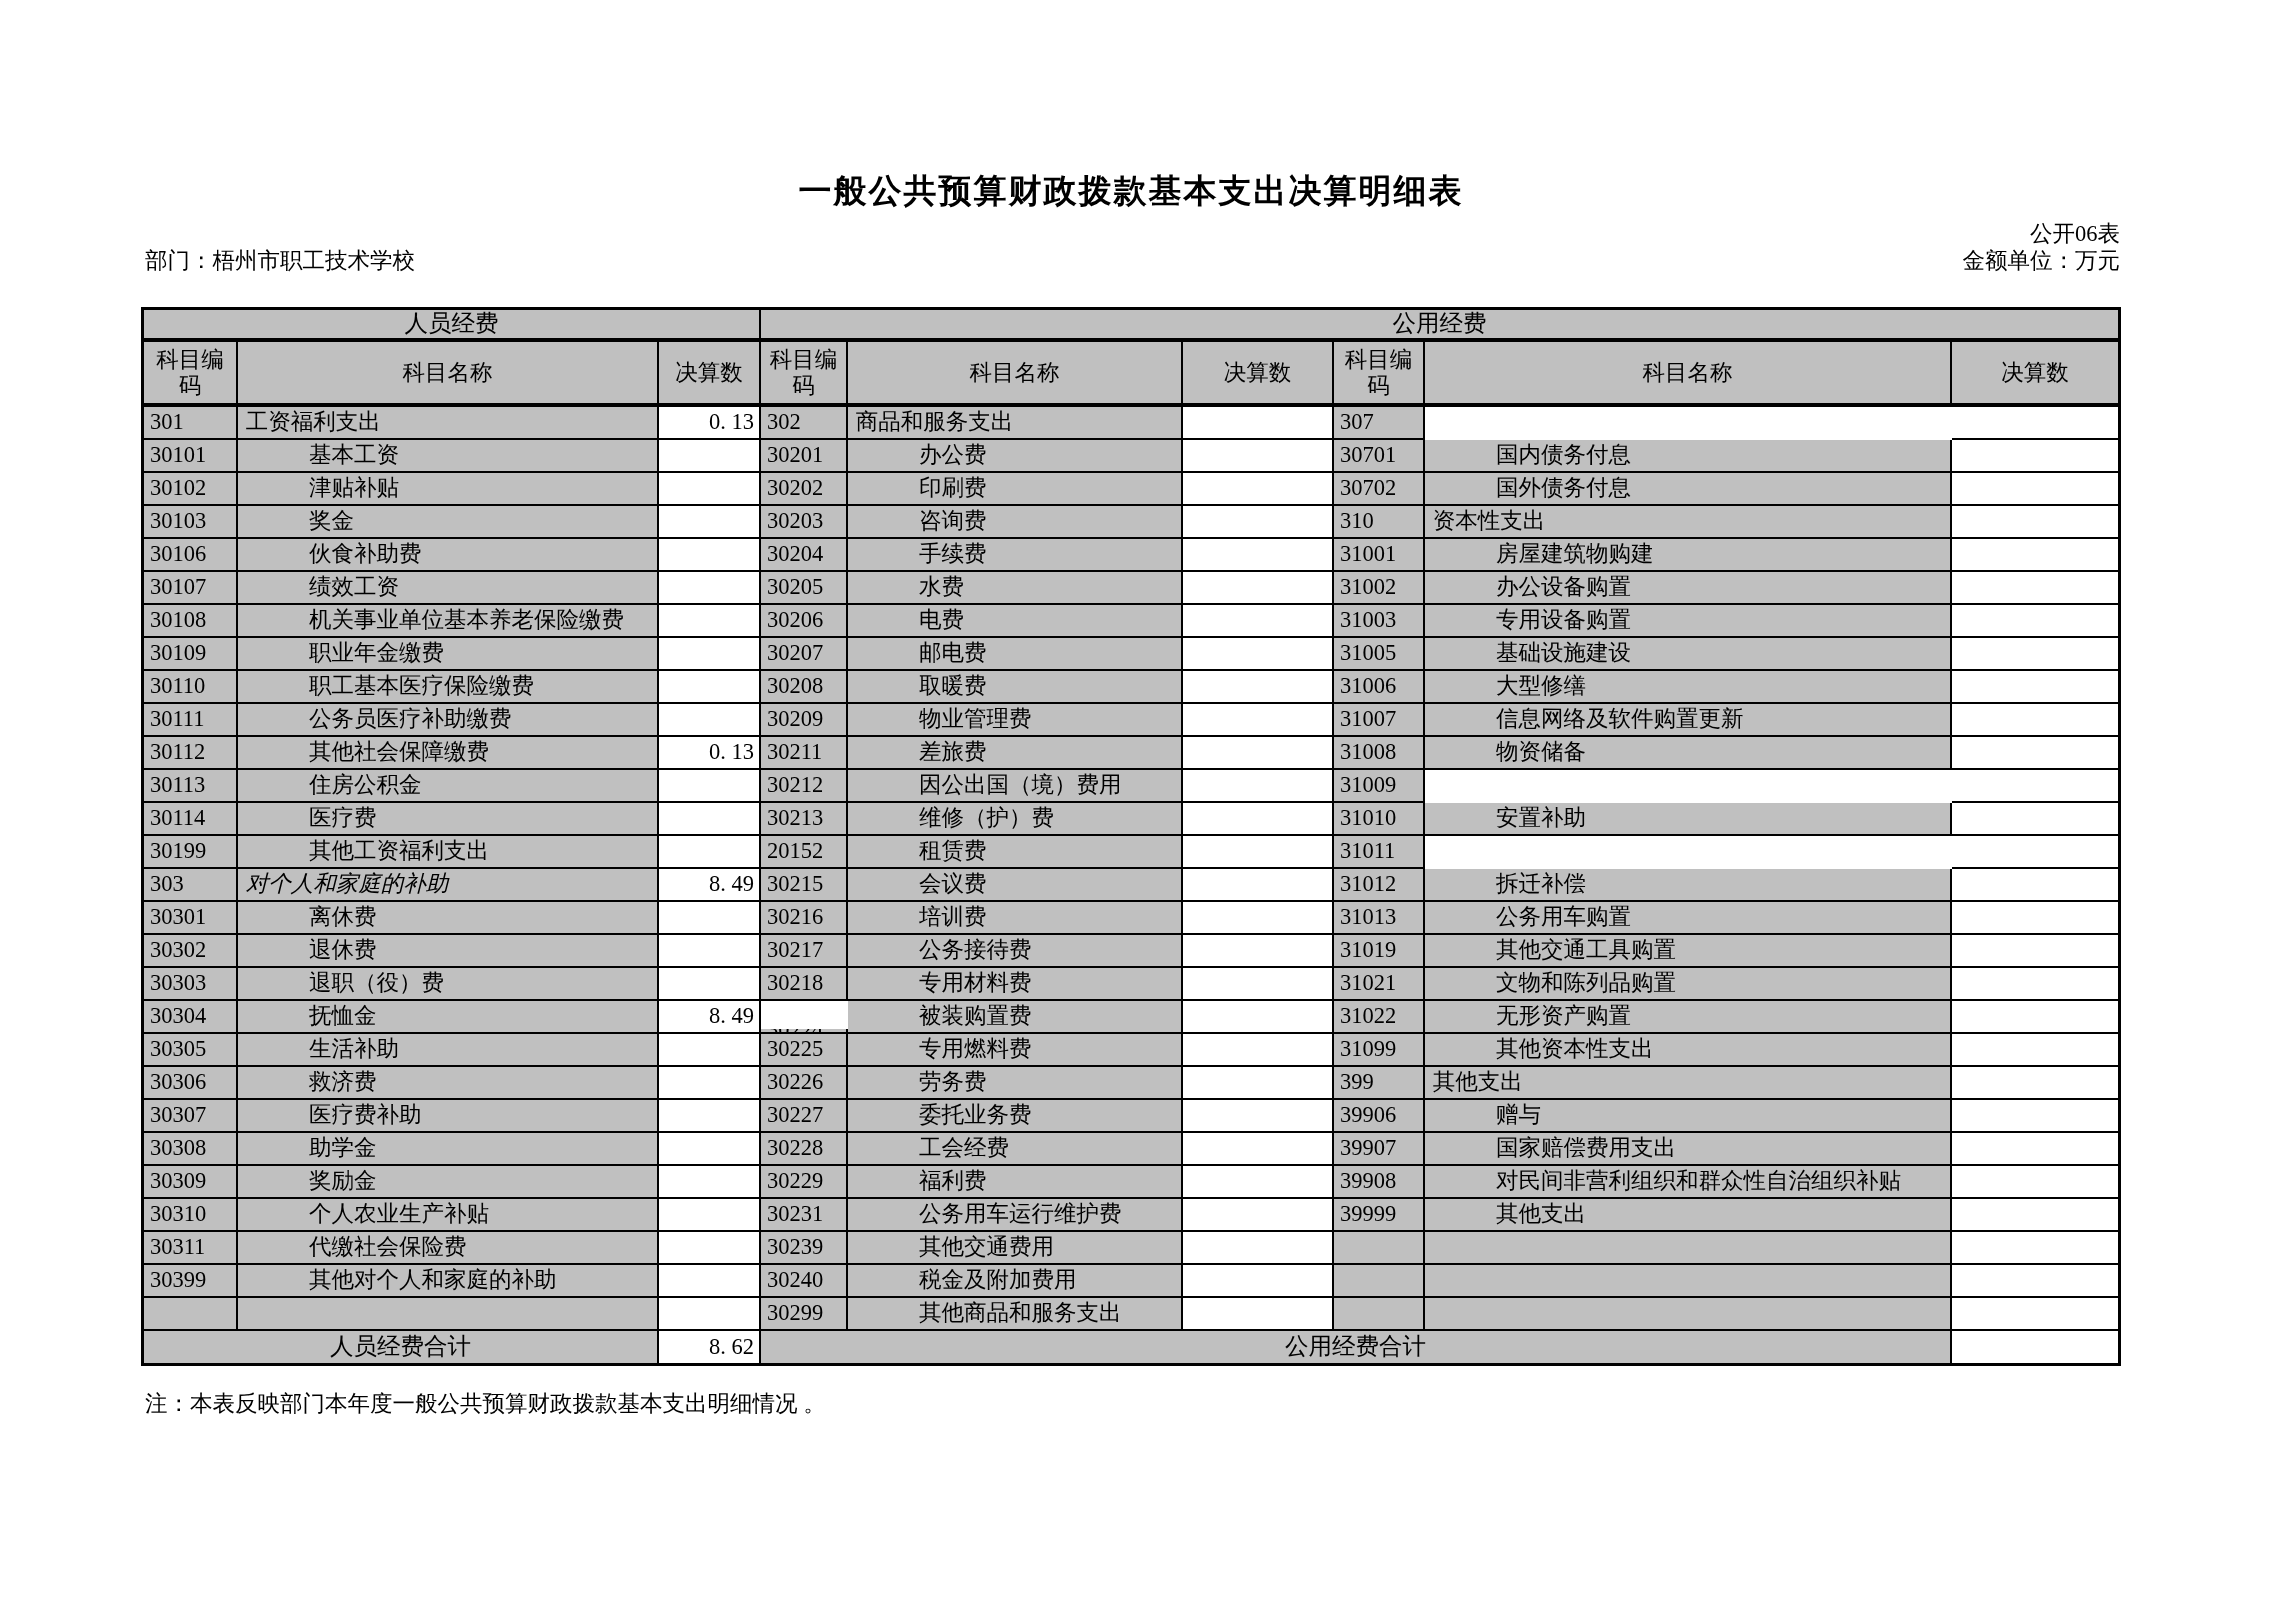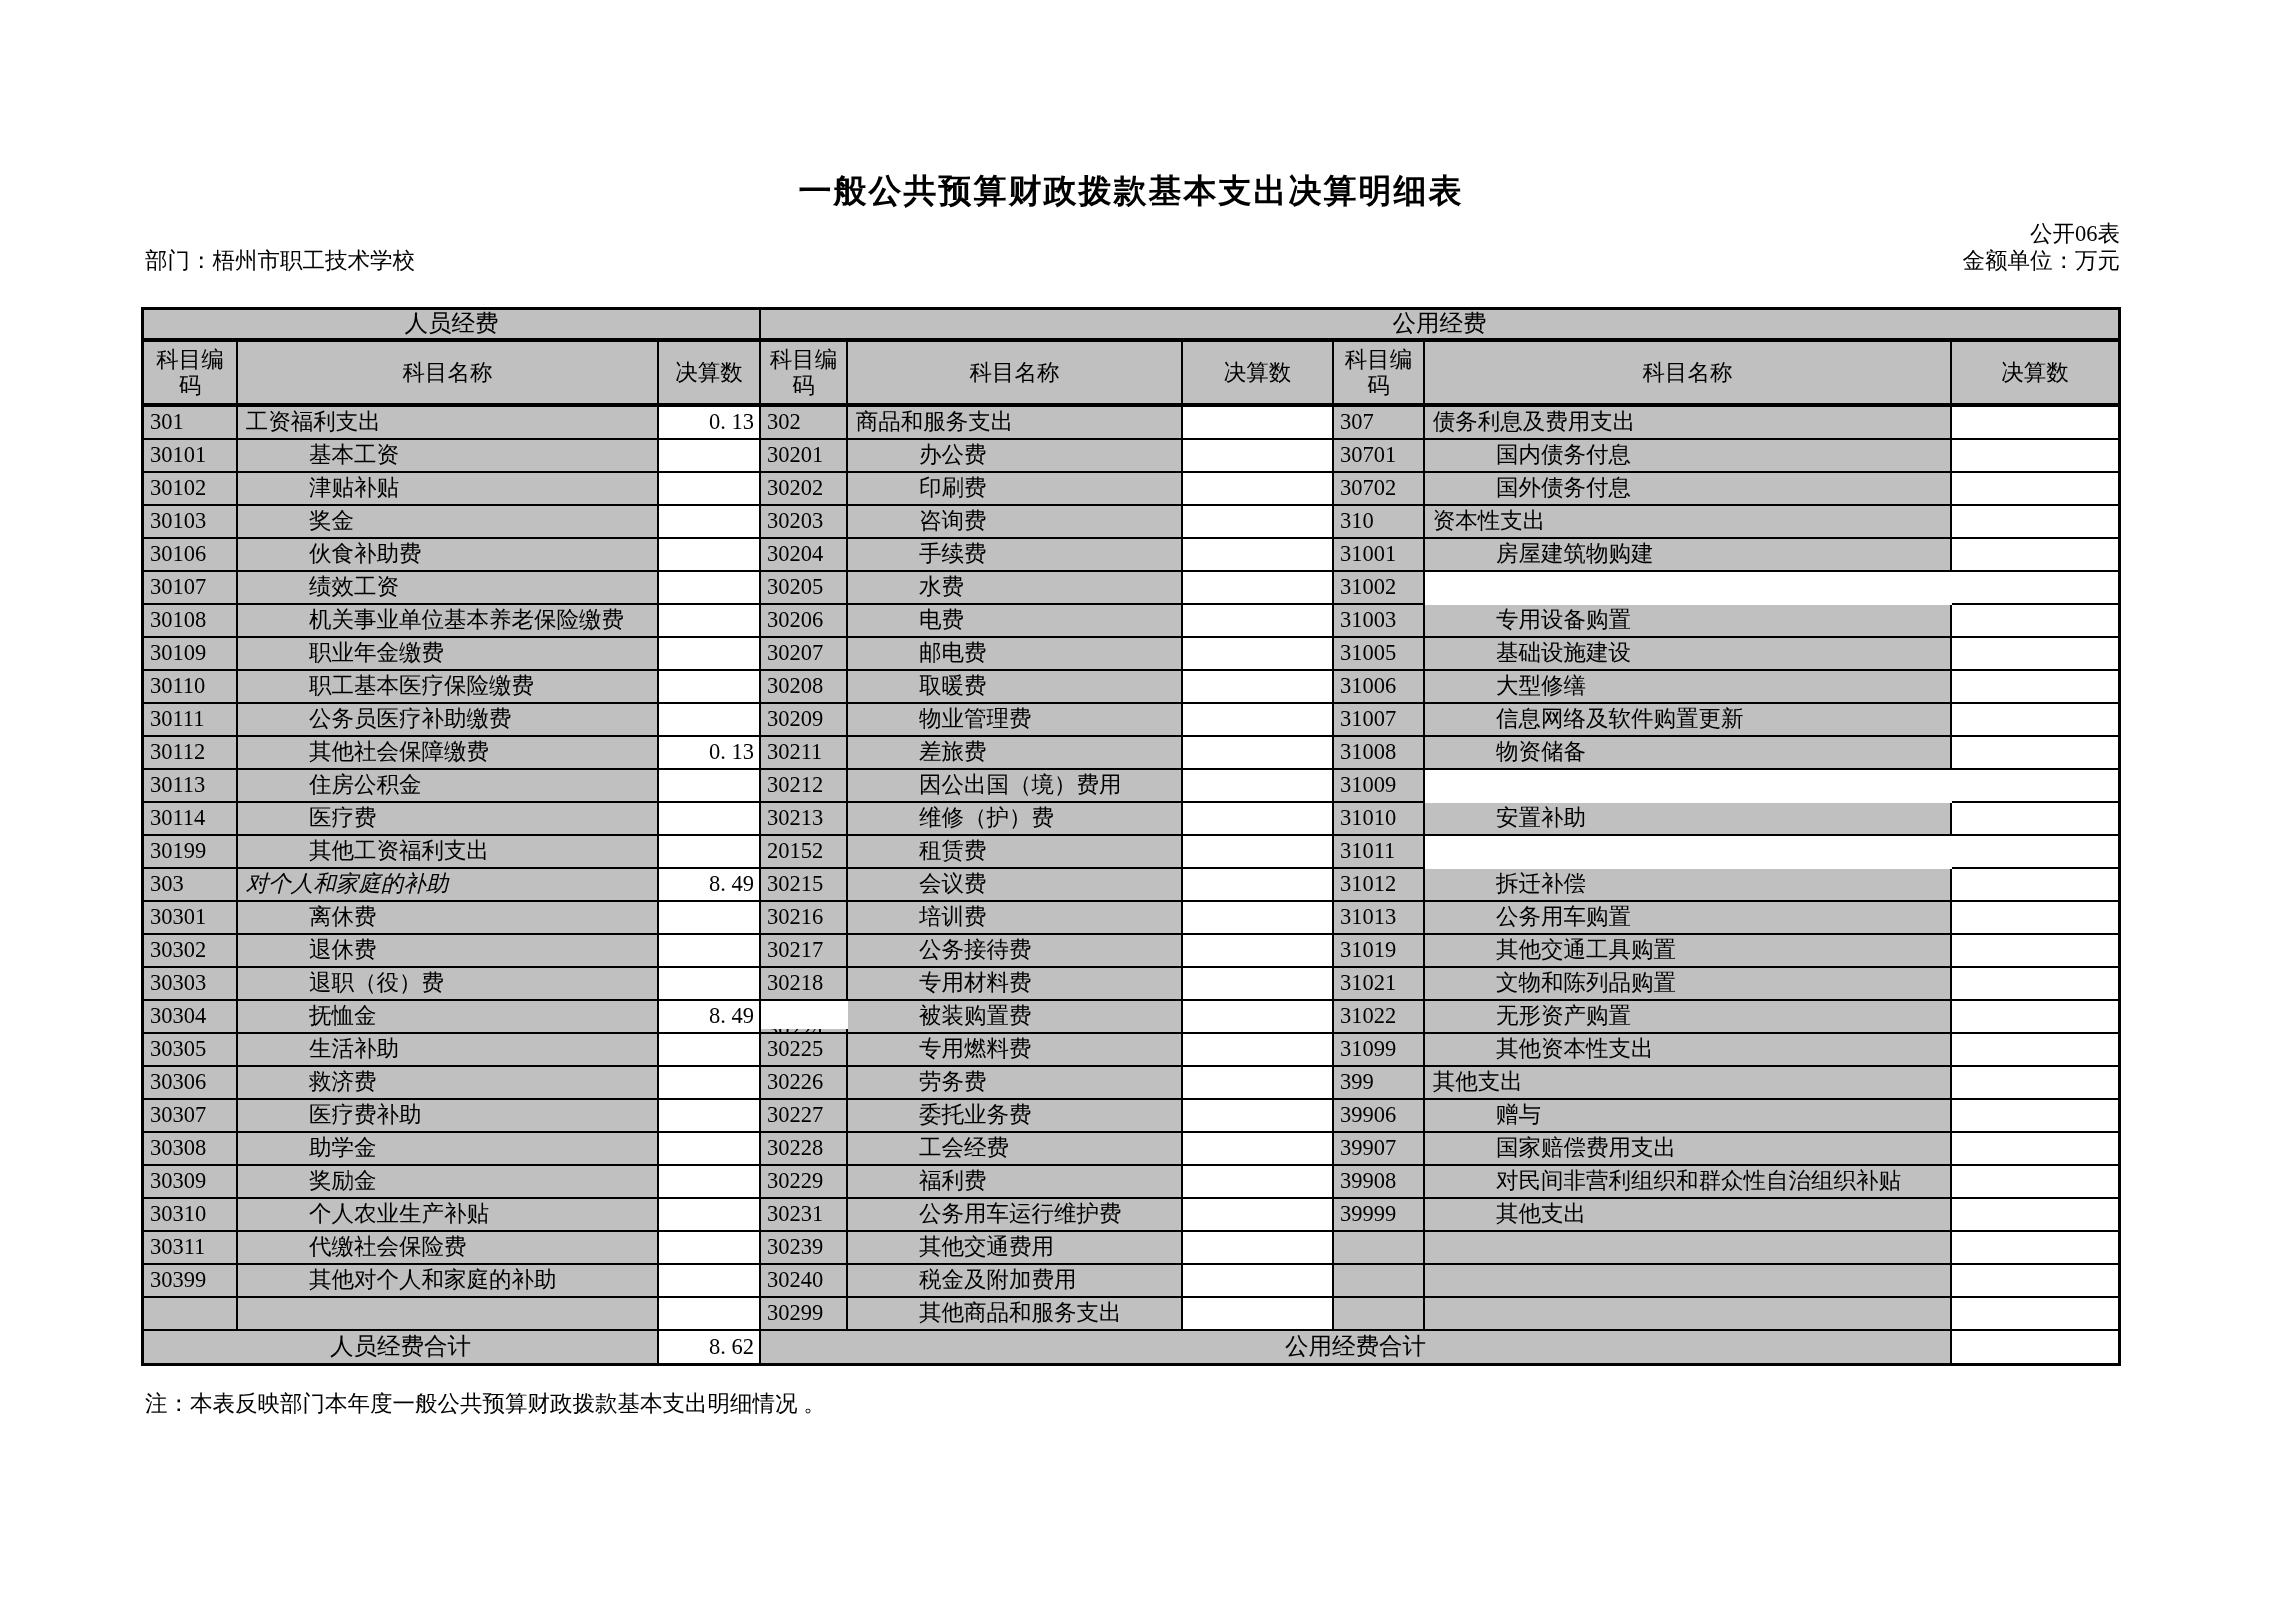--- a/index.html
+++ b/index.html
@@ -255,35 +255,35 @@
       <div class="c " style="grid-area: 28 / 4;">30239</div>
       <div class="c name lv1" style="grid-area: 28 / 5;">其他交通费用</div>
       <div class="c val" style="grid-area: 28 / 6;"></div>
       <div class="c " style="grid-area: 29 / 4;">30240</div>
       <div class="c name lv1" style="grid-area: 29 / 5;">税金及附加费用</div>
       <div class="c val" style="grid-area: 29 / 6;"></div>
       <div class="c " style="grid-area: 30 / 4;">30299</div>
       <div class="c name lv1" style="grid-area: 30 / 5;">其他商品和服务支出</div>
       <div class="c val" style="grid-area: 30 / 6;"></div>
       <div class="c " style="grid-area: 3 / 7;">307</div>
-      <div class="c name" style="grid-area: 3 / 8;">债务利息及费用支出</div>
       <div class="c val no-r" style="grid-area: 3 / 9;"></div>
       <div class="c " style="grid-area: 4 / 7;">30701</div>
       <div class="c name lv1" style="grid-area: 4 / 8;">国内债务付息</div>
       <div class="c val no-r" style="grid-area: 4 / 9;"></div>
       <div class="c " style="grid-area: 5 / 7;">30702</div>
       <div class="c name lv1" style="grid-area: 5 / 8;">国外债务付息</div>
       <div class="c val no-r" style="grid-area: 5 / 9;"></div>
       <div class="c " style="grid-area: 6 / 7;">310</div>
       <div class="c name" style="grid-area: 6 / 8;">资本性支出</div>
       <div class="c val no-r" style="grid-area: 6 / 9;"></div>
       <div class="c " style="grid-area: 7 / 7;">31001</div>
       <div class="c name lv1" style="grid-area: 7 / 8;">房屋建筑物购建</div>
       <div class="c val no-r" style="grid-area: 7 / 9;"></div>
       <div class="c " style="grid-area: 8 / 7;">31002</div>
+      <div class="c name lv1" style="grid-area: 8 / 8;">办公设备购置</div>
       <div class="c val no-r" style="grid-area: 8 / 9;"></div>
       <div class="c " style="grid-area: 9 / 7;">31003</div>
       <div class="c name lv1" style="grid-area: 9 / 8;">专用设备购置</div>
       <div class="c val no-r" style="grid-area: 9 / 9;"></div>
       <div class="c " style="grid-area: 10 / 7;">31005</div>
       <div class="c name lv1" style="grid-area: 10 / 8;">基础设施建设</div>
       <div class="c val no-r" style="grid-area: 10 / 9;"></div>
       <div class="c " style="grid-area: 11 / 7;">31006</div>
       <div class="c name lv1" style="grid-area: 11 / 8;">大型修缮</div>
       <div class="c val no-r" style="grid-area: 11 / 9;"></div>

